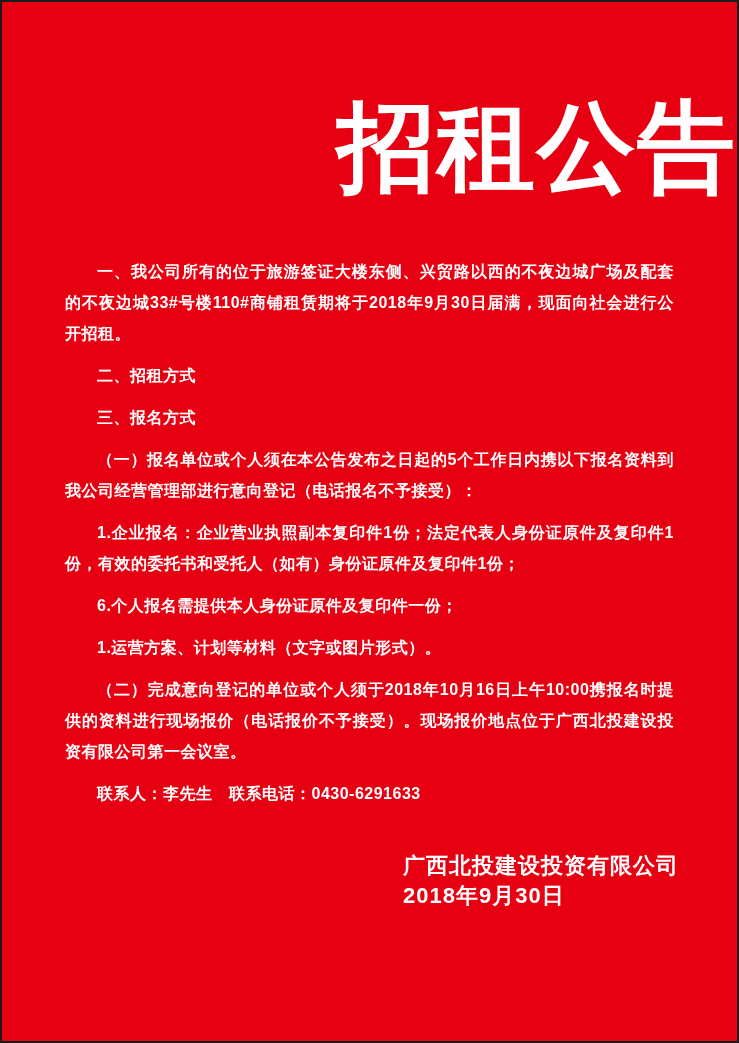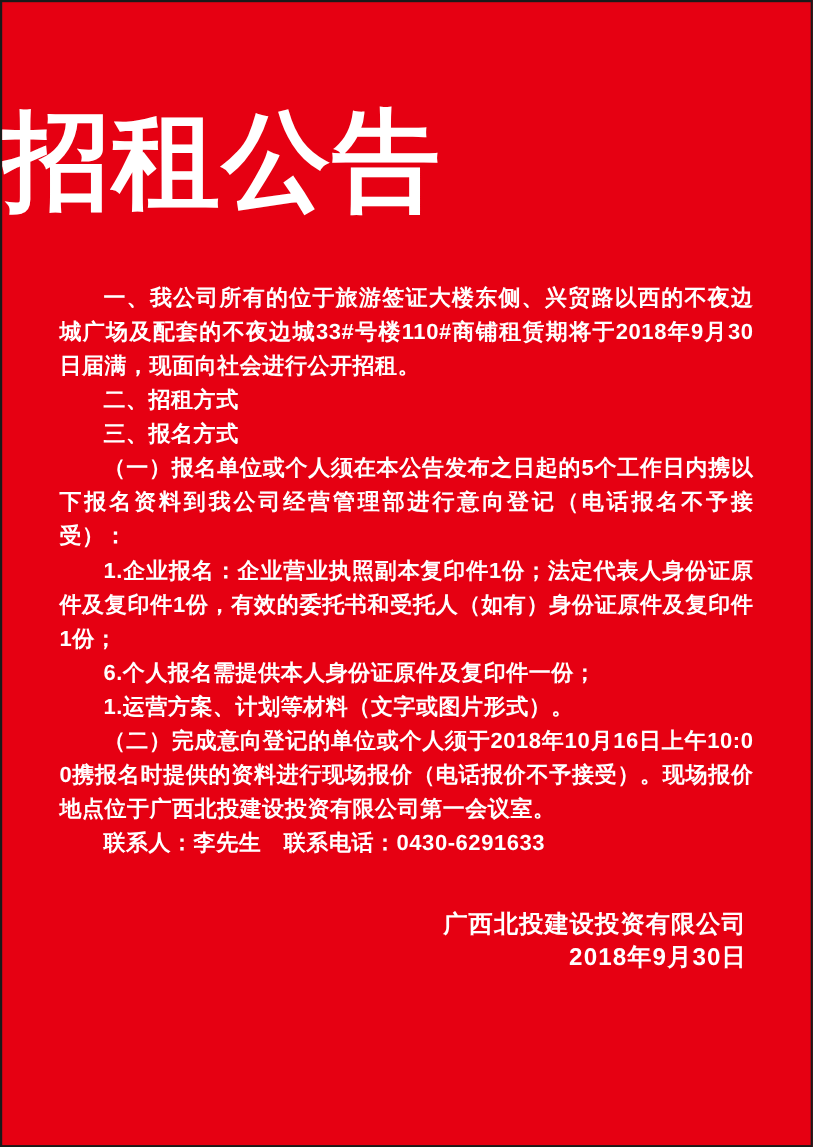--- a/index.html
+++ b/index.html
@@ -13,51 +13,51 @@
     width: 739px;
     height: 1043px;
     box-sizing: border-box;
     margin: 0 auto;
     background: #E60012;
     border: 2px solid #1A1A1A;
     overflow: hidden;
   }
   .poster-title {
     margin: 92px 0 56px 0;
-    text-align: left;
+    text-align: right;
     color: #FFFFFF;
     font-family: "DejaVu Serif", "Liberation Serif", serif;
     font-weight: 900;
     font-size: 98px;
     line-height: 106px;
     letter-spacing: 2px;
   }
   .announcement-body {
     padding: 0 52px;
     color: #FFFFFF;
   }
   .announcement-body p.para {
-    margin: 0;
-    font-size: 20px;
+    margin: 11px;
+    font-size: 16px;
     font-weight: bold;
     line-height: 31px;
     letter-spacing: 0.5px;
     text-indent: 2em;
     text-align: justify;
     text-justify: inter-character;
     word-break: break-all;
   }
   .signature-block {
     margin-top: 42px;
     padding-right: 58px;
     text-align: right;
   }
   .signature-inner {
     display: inline-block;
-    text-align: right;
+    text-align: left;
     color: #FFFFFF;
     font-weight: bold;
   }
   .company-name {
     font-size: 22px;
     line-height: 30px;
     letter-spacing: 1px;
   }
   .signature-date {
     font-size: 22px;

